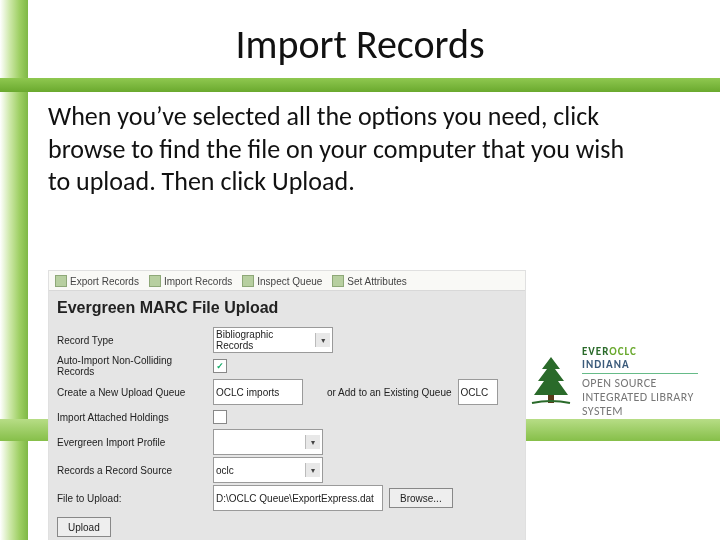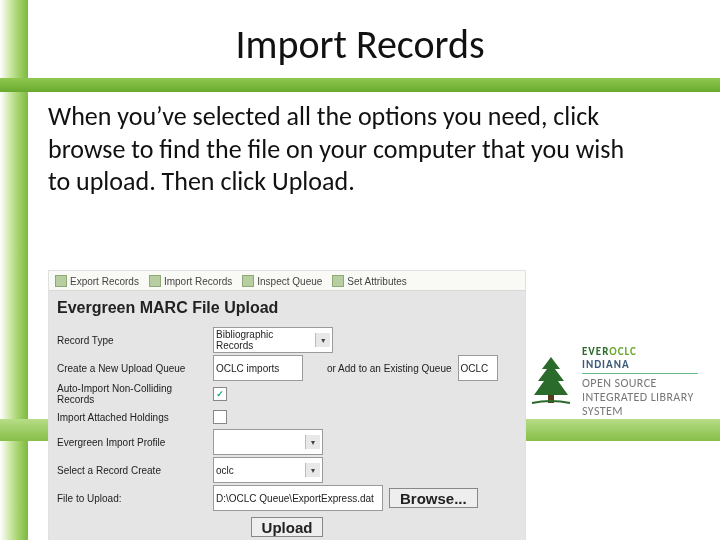--- a/index.html
+++ b/index.html
@@ -128,28 +128,26 @@
     border: 1px solid #888;
     background: #fff;
     display: inline-flex; align-items: center; justify-content: center;
     font-size: 9px; color: #1a6; font-weight: bold;
   }
   .btn {
     height: 18px;
     padding: 0 10px;
     border: 1px solid #888;
     background: #eee;
-    font-size: 15px;
+    font-size: 10px;
     display: inline-flex;
     align-items: center;
-    font-weight: bold;
   }
   .center-row {
     display: flex;
-    justify-content: center;
     padding-top: 4px;
   }
   
   .logo {
     position: absolute;
     right: 22px;
     bottom: 30px;
     width: 170px;
     height: 60px;
     display: flex;
@@ -200,45 +198,45 @@
 
     <div class="form">
       <div class="row">
         <span class="lbl">Record Type</span>
         <span class="sel" style="width:120px">
           <span>Bibliographic Records</span>
           <span class="caret">▾</span>
         </span>
       </div>
       <div class="row">
+        <span class="lbl">Auto-Import Non-Colliding Records</span>
+        <span class="chk">✓</span>
+      </div>
+      <div class="row">
         <span class="lbl">Create a New Upload Queue</span>
         <span class="inp" style="width:90px">OCLC imports</span>
         <span style="width:12px"></span>
         <span>or Add to an Existing Queue</span>
         <span class="sel" style="width:40px">
           <span>OCLC</span>
         </span>
       </div>
       <div class="row">
-        <span class="lbl">Auto-Import Non-Colliding Records</span>
-        <span class="chk">✓</span>
-      </div>
-      <div class="row">
         <span class="lbl">Import Attached Holdings</span>
         <span class="chk"></span>
       </div>
       <div class="row">
         <span class="lbl">Evergreen Import Profile</span>
         <span class="sel" style="width:110px">
           <span></span>
           <span class="caret">▾</span>
         </span>
       </div>
       <div class="row">
-        <span class="lbl">Select a Record Create</span>
+        <span class="lbl">Records a Record Source</span>
         <span class="sel" style="width:110px">
           <span>oclc</span>
           <span class="caret">▾</span>
         </span>
       </div>
       <div class="row">
         <span class="lbl">File to Upload:</span>
         <span class="inp" style="width:170px">D:\OCLC Queue\ExportExpress.dat</span>
         <span class="btn">Browse...</span>
       </div>

